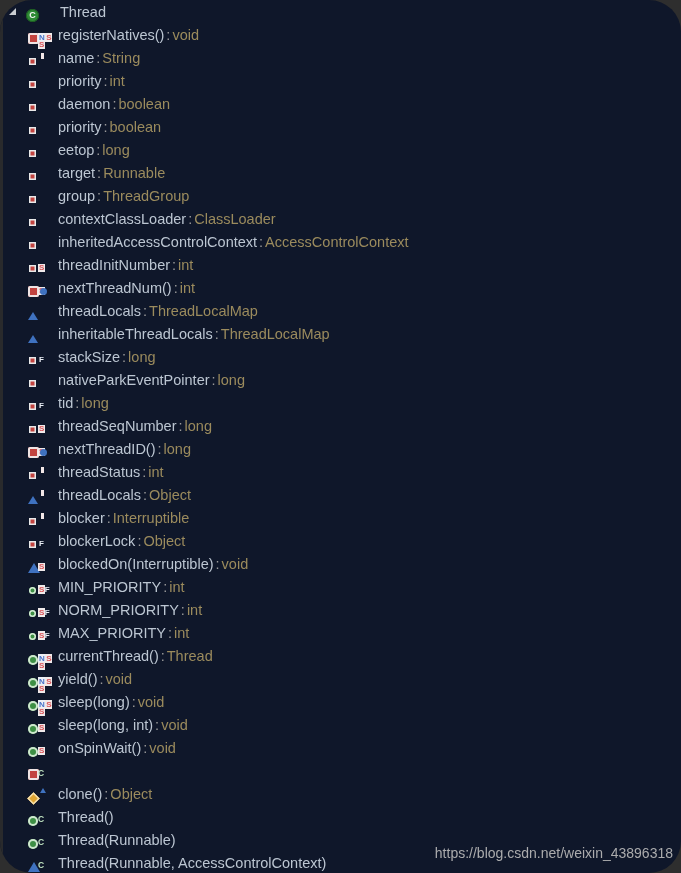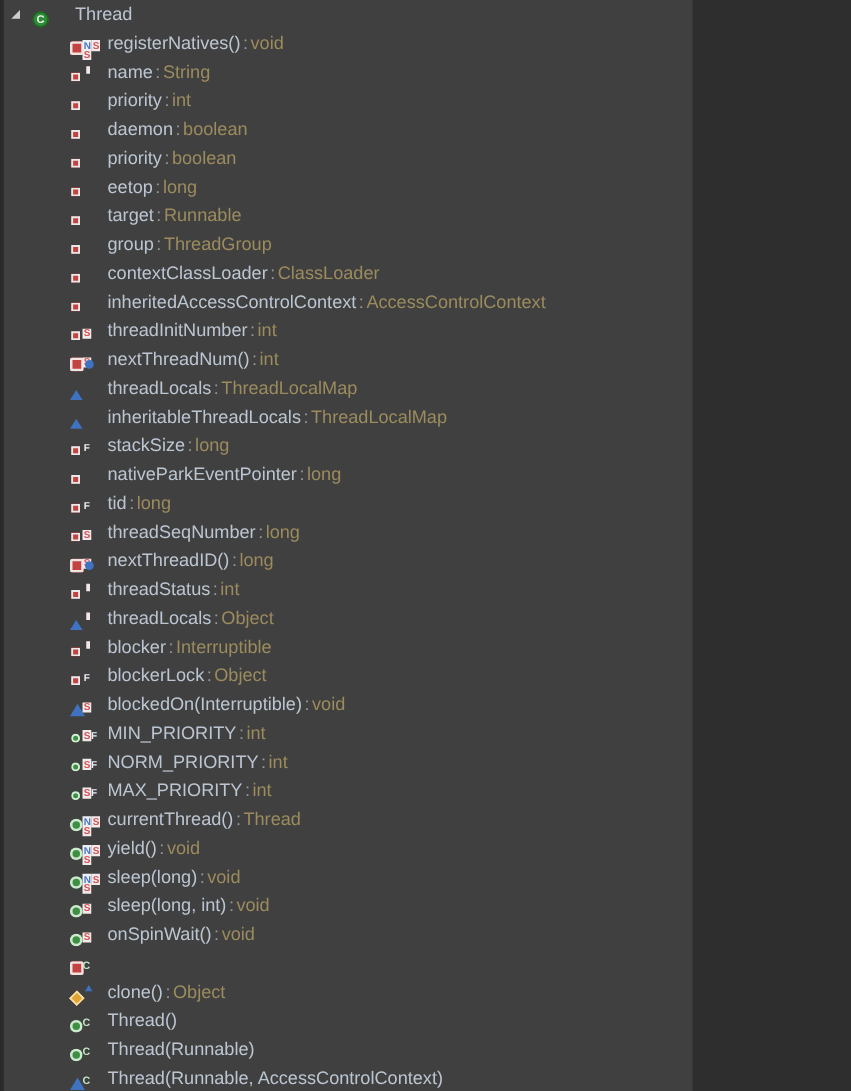--- a/index.html
+++ b/index.html
@@ -9,23 +9,24 @@
   }
   body {
     width: 681px; height: 873px;
     overflow: hidden;
     font-family: "Liberation Sans", sans-serif;
     position: relative;
   }
   #panel {
     position: absolute;
     left: 0; top: 0;
-    width: 554px; height: 873px;
-    background: #404040;
+    width: 681px; height: 873px;
+    background: #0f172a;
     overflow: hidden;
+    border-radius: 32px;
   }
   #left-gutter {
     position: absolute;
     left: 0; top: 0;
     width: 3px; height: 873px;
     background: #292a2c;
   }
   #tree {
     position: absolute;
     left: 0; top: 0;
@@ -42,21 +43,21 @@
   .toggle {
     width: 16px; height: 23px;
     flex: 0 0 16px;
     display: flex;
     align-items: center;
     justify-content: center;
     margin-left: 4px;
   }
   .toggle svg { display:block; }
   .indent-0 { padding-left: 0px; }
-  .indent-1 { padding-left: 56px; }
+  .indent-1 { padding-left: 28px; }
 
   .icon {
     position: relative;
     width: 26px; height: 16px;
     flex: 0 0 26px;
     margin-right: 4px;
   }
   .icon .base {
     position: absolute;
     left: 0; top: 4px;
@@ -642,13 +643,14 @@
       <div class="row indent-1">
         <span class="icon">
           <div class="base">
             <div class="g-blue-tri-big"></div>
           </div>
           <span class="badge"><span class="bdg b-C">C</span></span>
         </span>
         <span class="nm">Thread(Runnable, AccessControlContext)</span>
       </div>
     </div>
+  <div id="watermark">https://blog.csdn.net/weixin_43896318</div>
 </div>
 
 </body></html>

